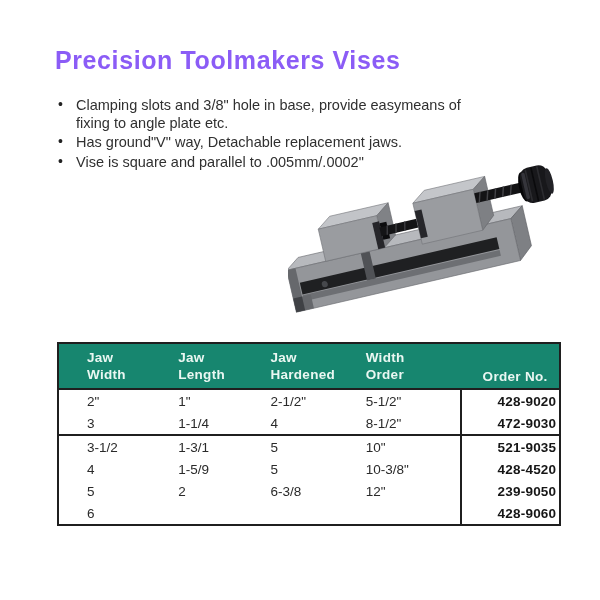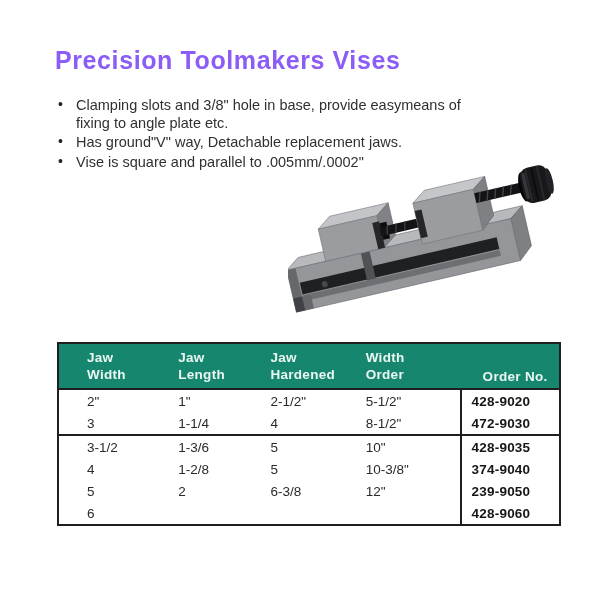--- a/index.html
+++ b/index.html
@@ -41,21 +41,21 @@
   }
   table.spec th.order-th{vertical-align:bottom;padding-left:22px;}
   table.spec th .h1,.spec th .h2{line-height:17px;}
   table.spec td{
     font-size:13.5px;line-height:17px;height:17px;
     padding:2.5px 0 2.5px 28px;color:#2a2a2a;
     white-space:nowrap;overflow:hidden;
   }
   table.spec td.order-col{
     border-left:2px solid #1f1f1f;
-    font-weight:bold;color:#161616;padding-left:10px;letter-spacing:0.2px;
+    font-weight:bold;color:#161616;padding-left:36px;letter-spacing:0.2px;
   }
   table.spec tr.group-sep td{border-top:2px solid #1f1f1f;}
 </style>
 </head>
 <body>
 
 <div class="page-title">Precision Toolmakers Vises</div>
 
 <ul class="features">
   <li>Clamping slots and 3/8" hole in base, provide easymeans of fixing to angle plate etc.</li>
@@ -156,31 +156,31 @@
     </tr>
     <tr>
       <td>3</td>
       <td>1-1/4</td>
       <td>4</td>
       <td>8-1/2"</td>
       <td class="order-col">472-9030</td>
     </tr>
     <tr class="group-sep">
       <td>3-1/2</td>
-      <td>1-3/6</td>
+      <td>1-3/1</td>
       <td>5</td>
       <td>10"</td>
-      <td class="order-col">428-9035</td>
+      <td class="order-col">521-9035</td>
     </tr>
     <tr>
       <td>4</td>
-      <td>1-2/8</td>
+      <td>1-5/9</td>
       <td>5</td>
       <td>10-3/8"</td>
-      <td class="order-col">374-9040</td>
+      <td class="order-col">428-4520</td>
     </tr>
     <tr>
       <td>5</td>
       <td>2</td>
       <td>6-3/8</td>
       <td>12"</td>
       <td class="order-col">239-9050</td>
     </tr>
     <tr>
       <td>6</td>

